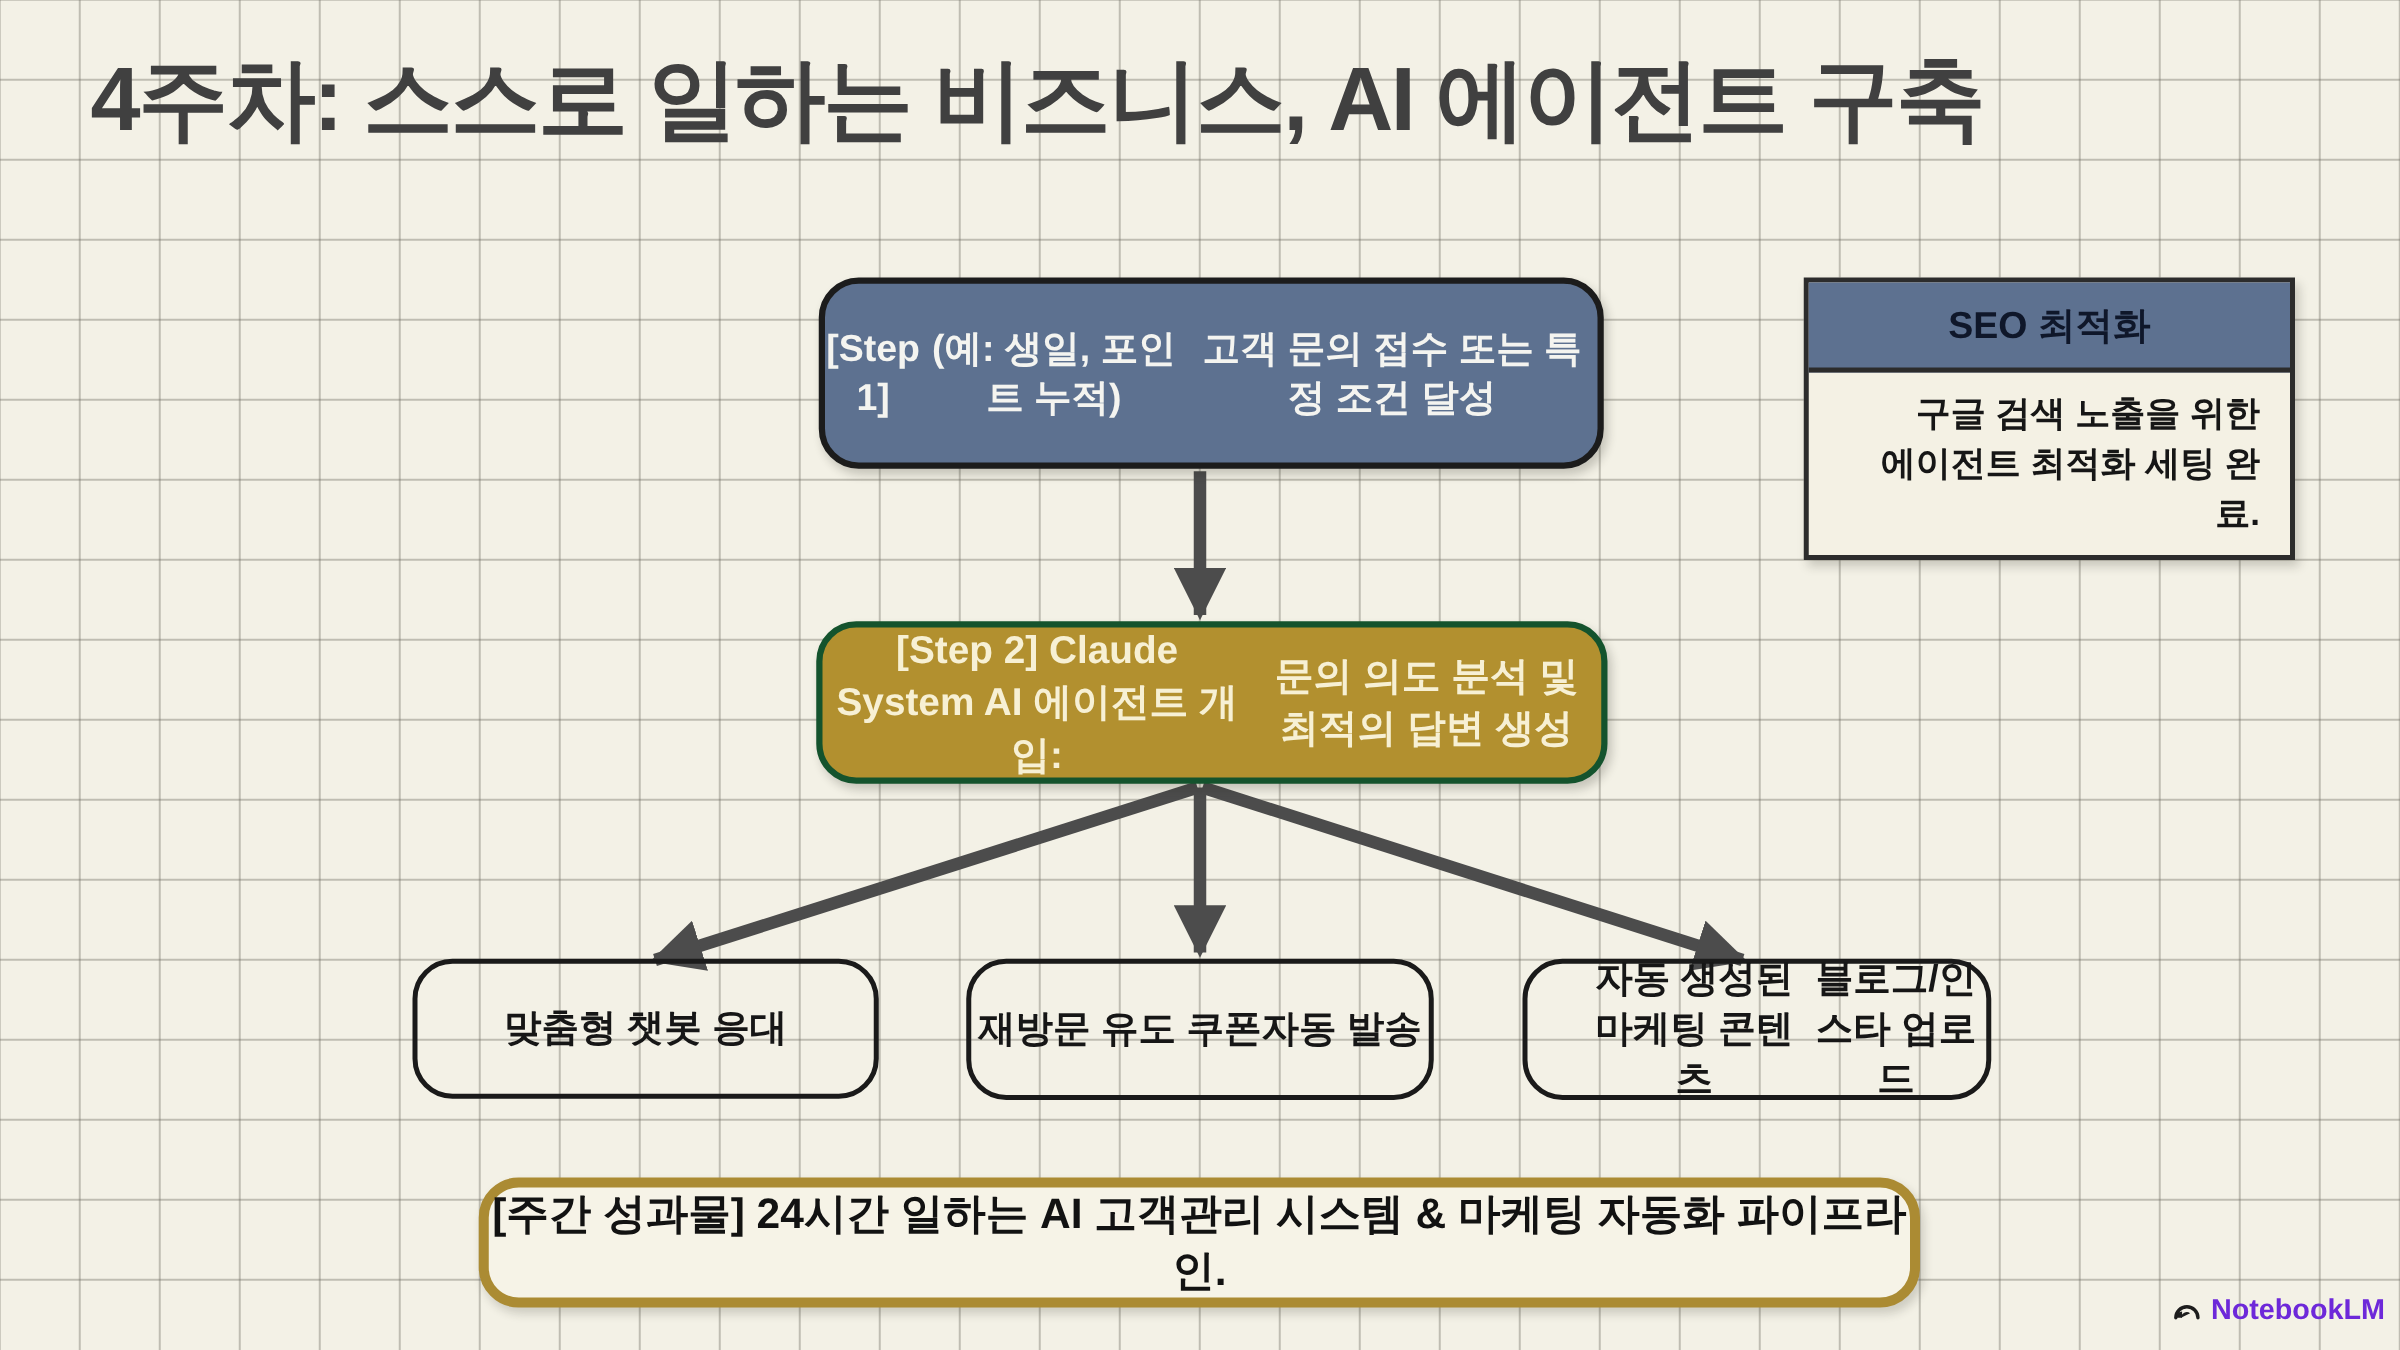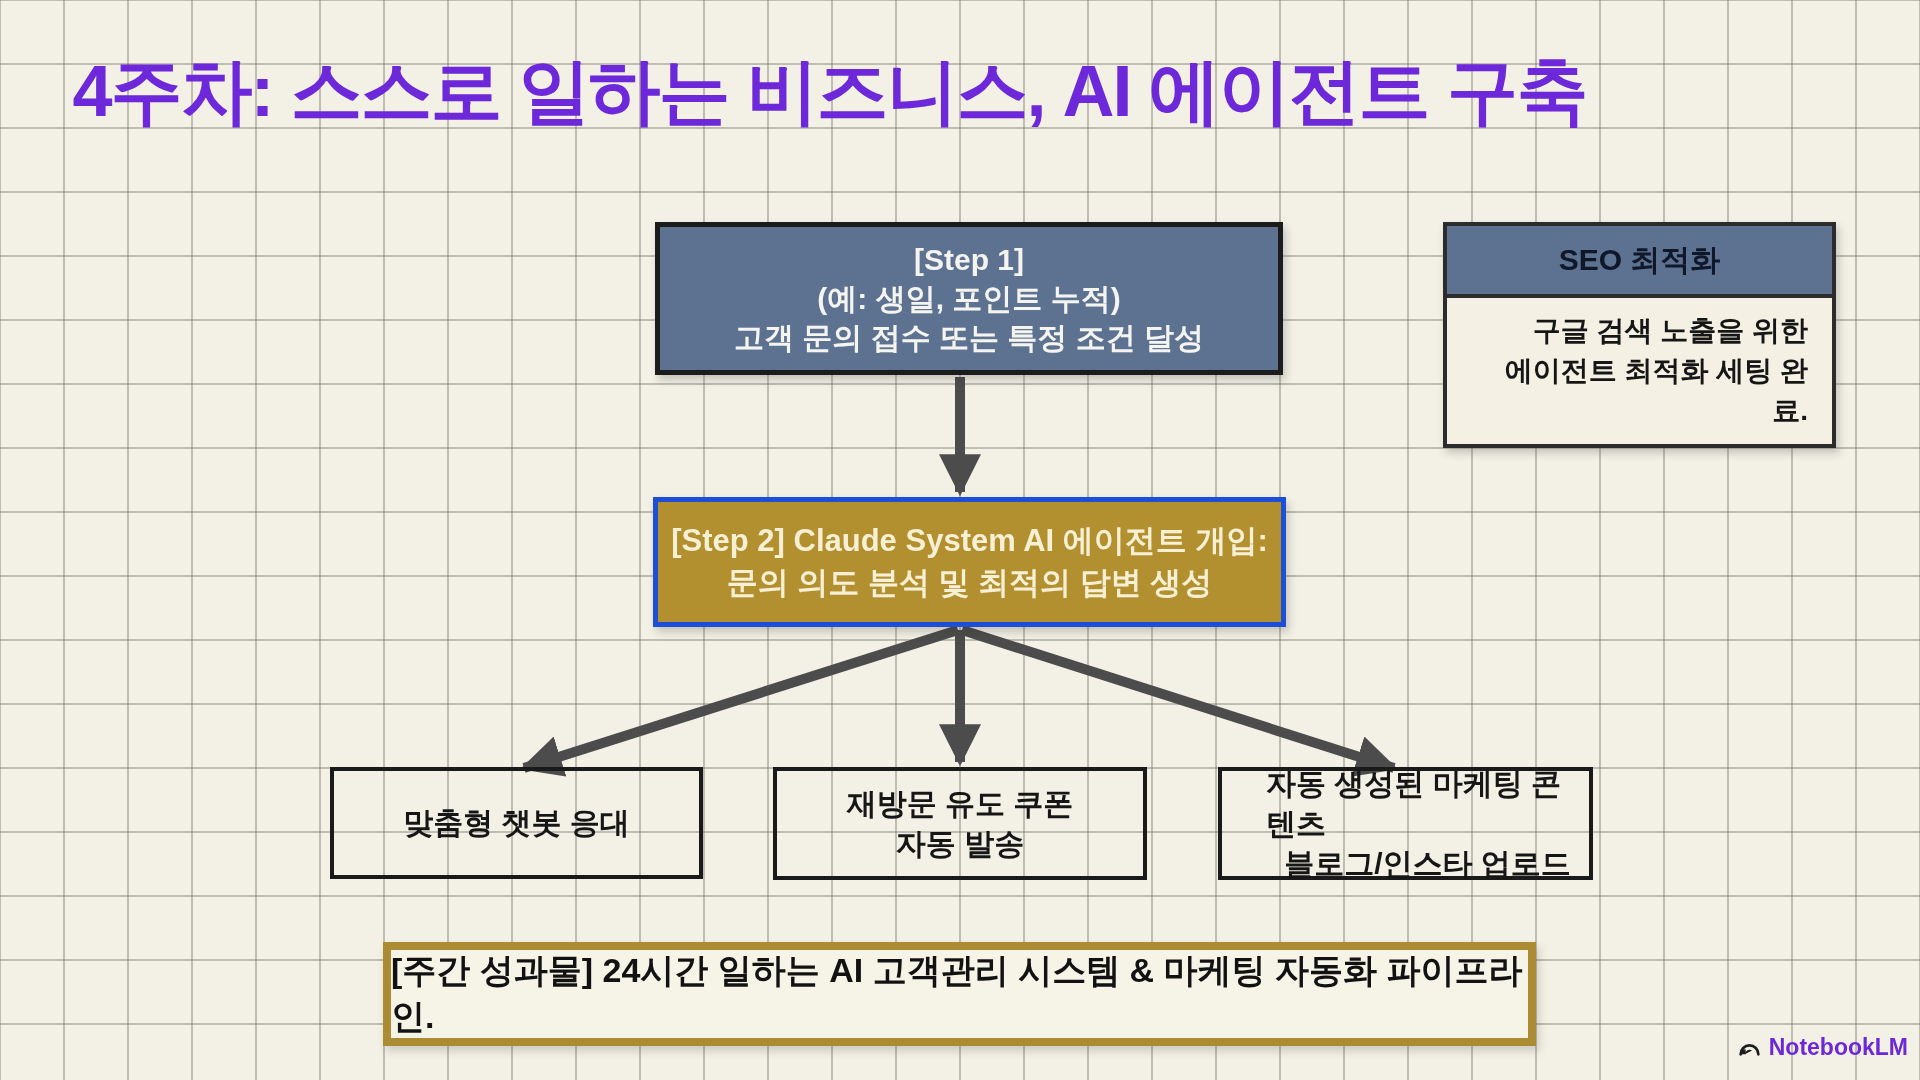--- a/index.html
+++ b/index.html
@@ -8,36 +8,37 @@
     font-family:"Liberation Sans","DejaVu Sans",sans-serif;
     background-color:#f3f1e6;
     background-image:
       linear-gradient(to right, rgba(106,104,94,0.38) 2px, transparent 2px),
       linear-gradient(to bottom, rgba(106,104,94,0.38) 2px, transparent 2px);
     background-size:64px 64px;
     background-position:-1px -1px;
   }
   .abs{position:absolute;}
   .title{
-    top:44px;left:0;width:1659px;text-align:center;
-    font-size:72px;font-weight:900;color:#6d28d9;letter-spacing:-2px;
+    top:32px;left:0;width:1659px;text-align:center;
+    font-size:72px;font-weight:900;color:#404040;letter-spacing:-2px;
   }
   .node{
-    box-sizing:border-box;display:flex;flex-direction:column;
-    align-items:center;justify-content:center;text-align:left;
+    box-sizing:border-box;display:flex;flex-direction:row;
+    align-items:center;justify-content:center;text-align:center;
     box-shadow:3px 5px 8px rgba(40,40,30,0.22);
+    border-radius:32px;
   }
   .step1{
     left:655px;top:222px;width:628px;height:153px;
     background:#5d7190;border:5px solid #1c1c1c;
     color:#f4f4f0;font-size:30px;font-weight:700;line-height:39px;
   }
   .step2{
     left:653px;top:497px;width:633px;height:130px;
-    background:#b2902f;border:5px solid #1d4ed8;
+    background:#b2902f;border:5px solid #14532d;
     color:#f7f0d4;font-size:31px;font-weight:700;line-height:42px;
   }
   .outcome{
     background:transparent;border:4px solid #1a1a1a;
     color:#161616;font-size:30px;font-weight:700;line-height:40px;
     box-shadow:none;
   }
   .outcome-a{left:330px;top:767px;width:373px;height:112px;}
   .outcome-b{left:773px;top:767px;width:374px;height:113px;}
   .outcome-c{left:1218px;top:767px;width:375px;height:113px;padding-left:44px;}

